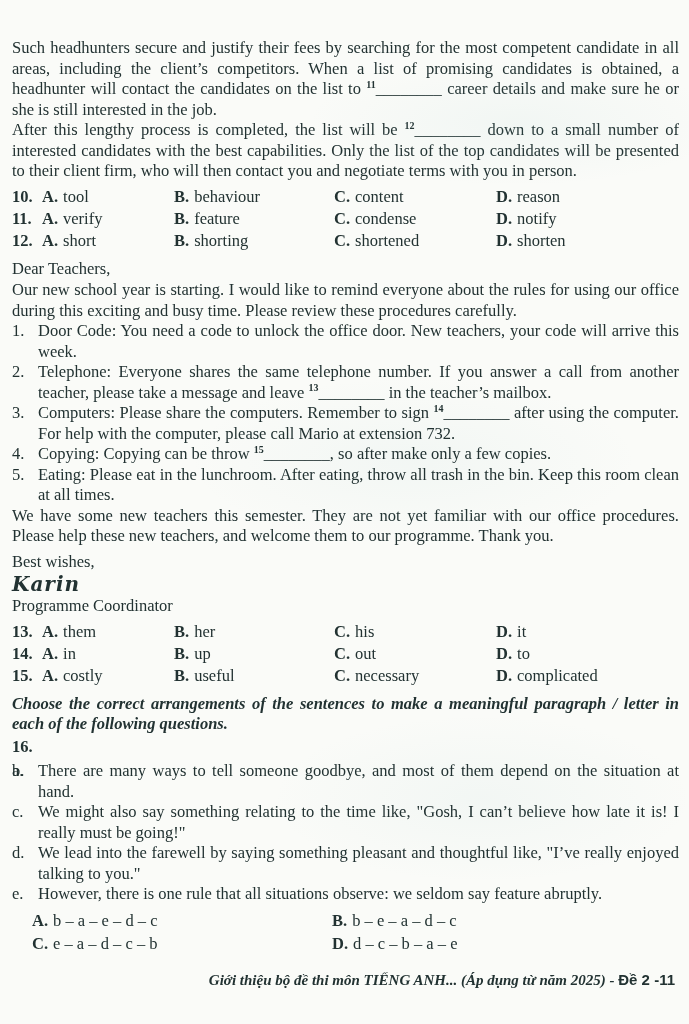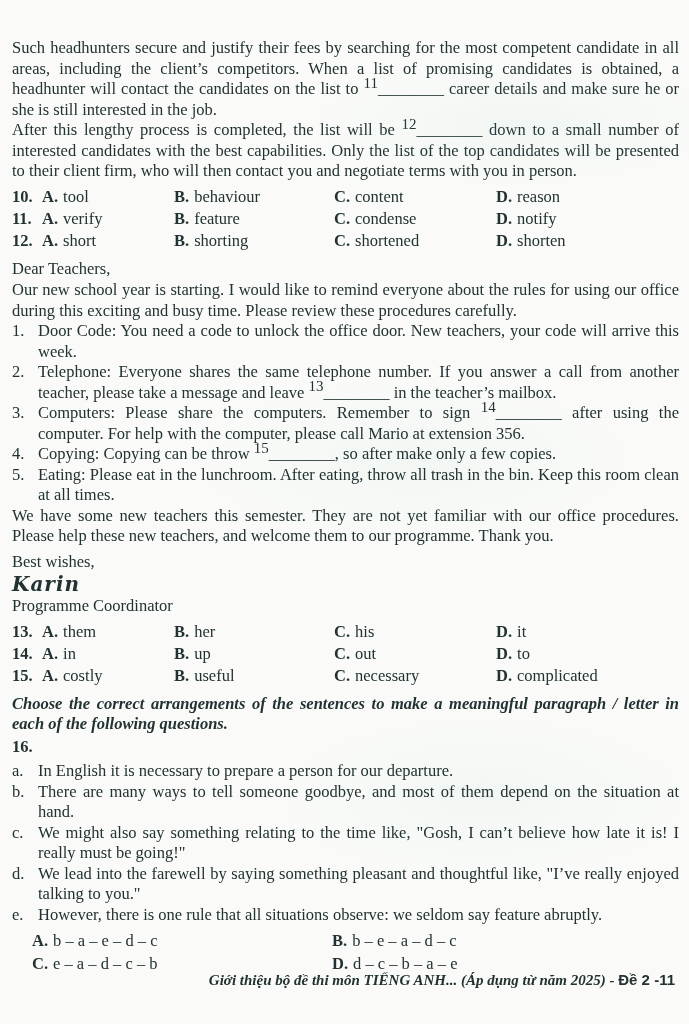--- a/index.html
+++ b/index.html
@@ -19,21 +19,21 @@
   
   .bleed{
     position:absolute;inset:0;pointer-events:none;
     background:
       radial-gradient(ellipse 300px 90px at 75% 12%, rgba(140,190,190,.08), transparent 70%),
       radial-gradient(ellipse 320px 120px at 60% 45%, rgba(140,190,190,.07), transparent 70%),
       radial-gradient(ellipse 300px 120px at 70% 78%, rgba(140,190,190,.07), transparent 70%);
   }
   p{margin:0;}
   .para{text-align:justify;}
-  sup.supnum{font-weight:normal;font-size:15px;line-height:0;margin-top:12px;}
+  sup.supnum{font-weight:bold;font-size:10px;line-height:0;margin-top:12px;}
   .blank-wrap{white-space:pre-wrap;}
   
   .qrow{
     display:grid;
     grid-template-columns:30px 132px 160px 162px 1fr;
     line-height:22px;
   }
   .qnum{font-weight:bold;}
   .optletter{font-weight:bold;margin-right:5px;}
   .opt{white-space:nowrap;}
@@ -108,21 +108,21 @@
     <div class="li">
       <span class="lnum">1.</span>
       <span class="blank-wrap">Door Code: You need a code to unlock the office door. New teachers, your code will arrive this week.</span>
     </div>
     <div class="li">
       <span class="lnum">2.</span>
       <span class="blank-wrap">Telephone: Everyone shares the same telephone number. If you answer a call from another teacher, please take a message and leave </span><sup class="supnum">13</sup><span class="blank-wrap">________ in the teacher’s mailbox.</span>
     </div>
     <div class="li">
       <span class="lnum">3.</span>
-      <span class="blank-wrap">Computers: Please share the computers. Remember to sign </span><sup class="supnum">14</sup><span class="blank-wrap">________ after using the computer. For help with the computer, please call Mario at extension 356.</span>
+      <span class="blank-wrap">Computers: Please share the computers. Remember to sign </span><sup class="supnum">14</sup><span class="blank-wrap">________ after using the computer. For help with the computer, please call Mario at extension 732.</span>
     </div>
     <div class="li">
       <span class="lnum">4.</span>
       <span class="blank-wrap">Copying: Copying can be throw </span><sup class="supnum">15</sup><span class="blank-wrap">________, so after make only a few copies.</span>
     </div>
     <div class="li">
       <span class="lnum">5.</span>
       <span class="blank-wrap">Eating: Please eat in the lunchroom. After eating, throw all trash in the bin. Keep this room clean at all times.</span>
     </div>
 
@@ -155,21 +155,20 @@
       <span class="opt"><span class="optletter">D.</span><span>complicated</span></span>
     </div>
   </div>
 
   <p class="instruction">Choose the correct arrangements of the sentences to make a meaningful paragraph / letter in each of the following questions.</p>
   <p class="q16num">16.</p>
 
   <div class="sentences">
     <div class="li">
       <span class="lnum">a.</span>
-      <span>In English it is necessary to prepare a person for our departure.</span>
     </div>
     <div class="li">
       <span class="lnum">b.</span>
       <span>There are many ways to tell someone goodbye, and most of them depend on the situation at hand.</span>
     </div>
     <div class="li">
       <span class="lnum">c.</span>
       <span>We might also say something relating to the time like, "Gosh, I can’t believe how late it is! I really must be going!"</span>
     </div>
     <div class="li">

